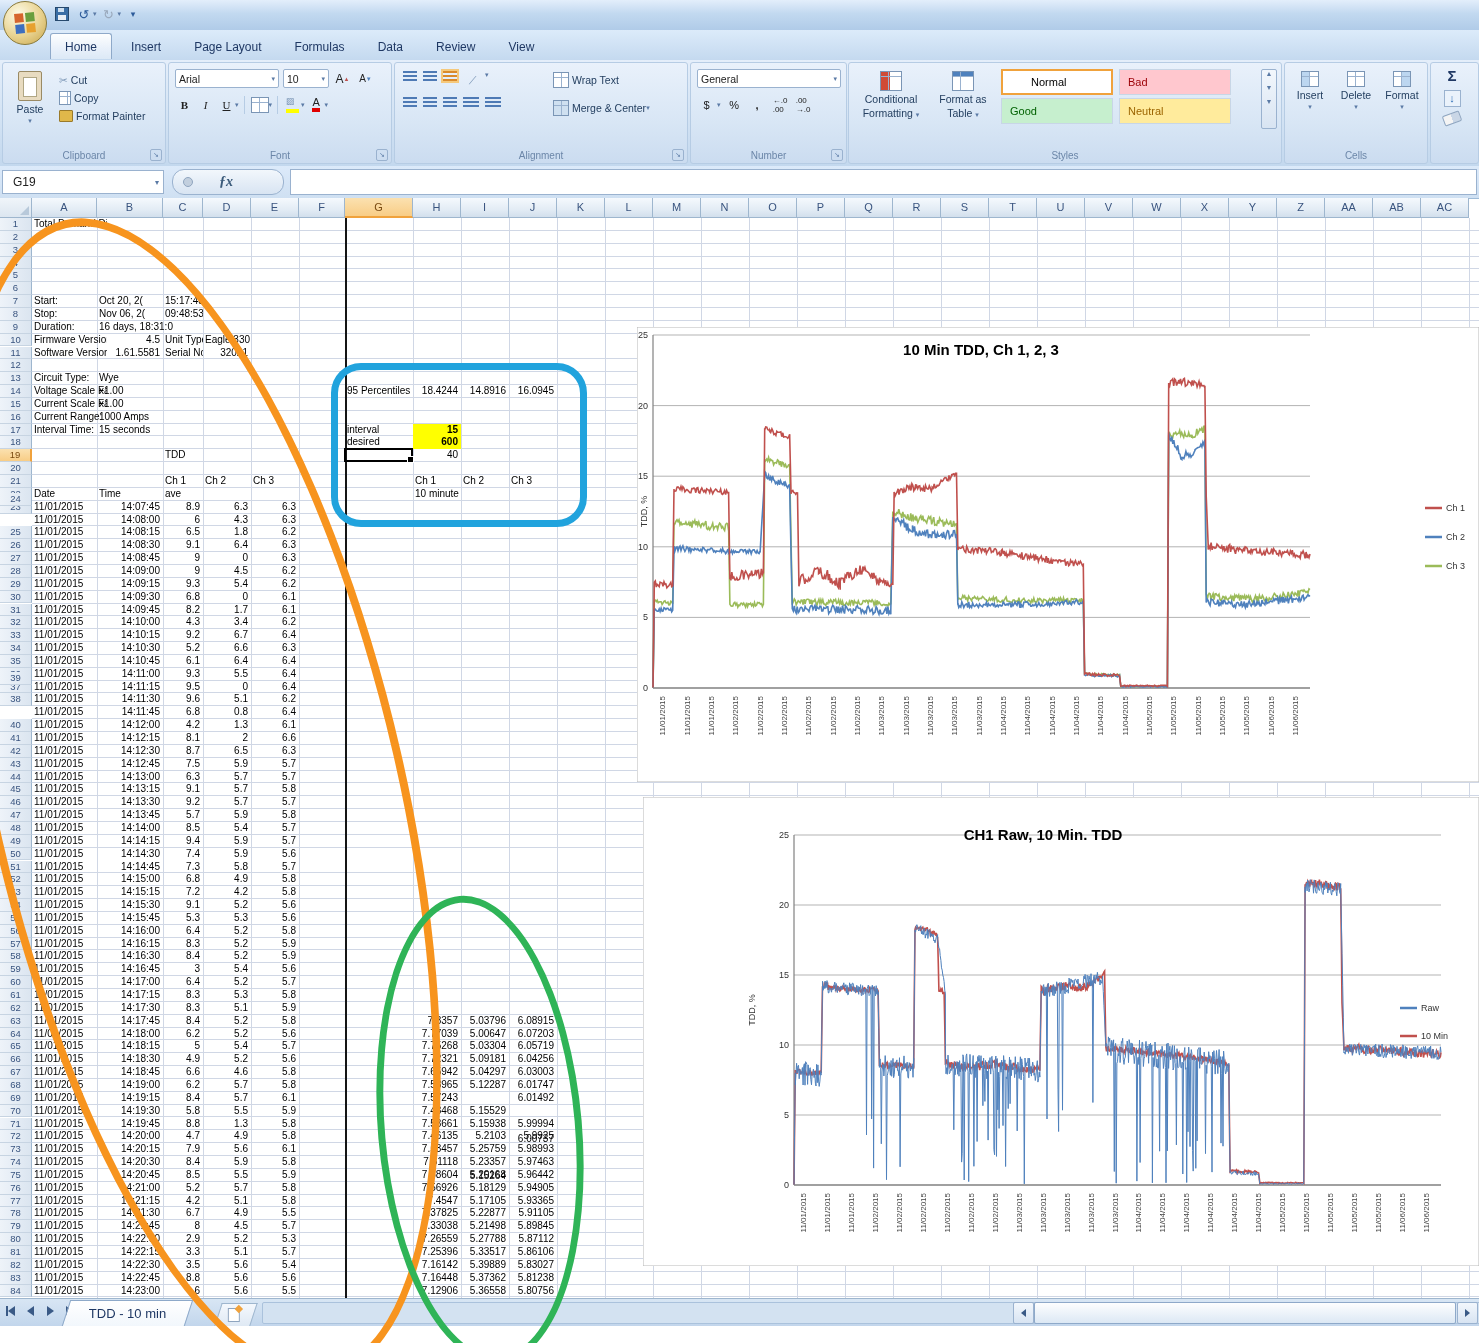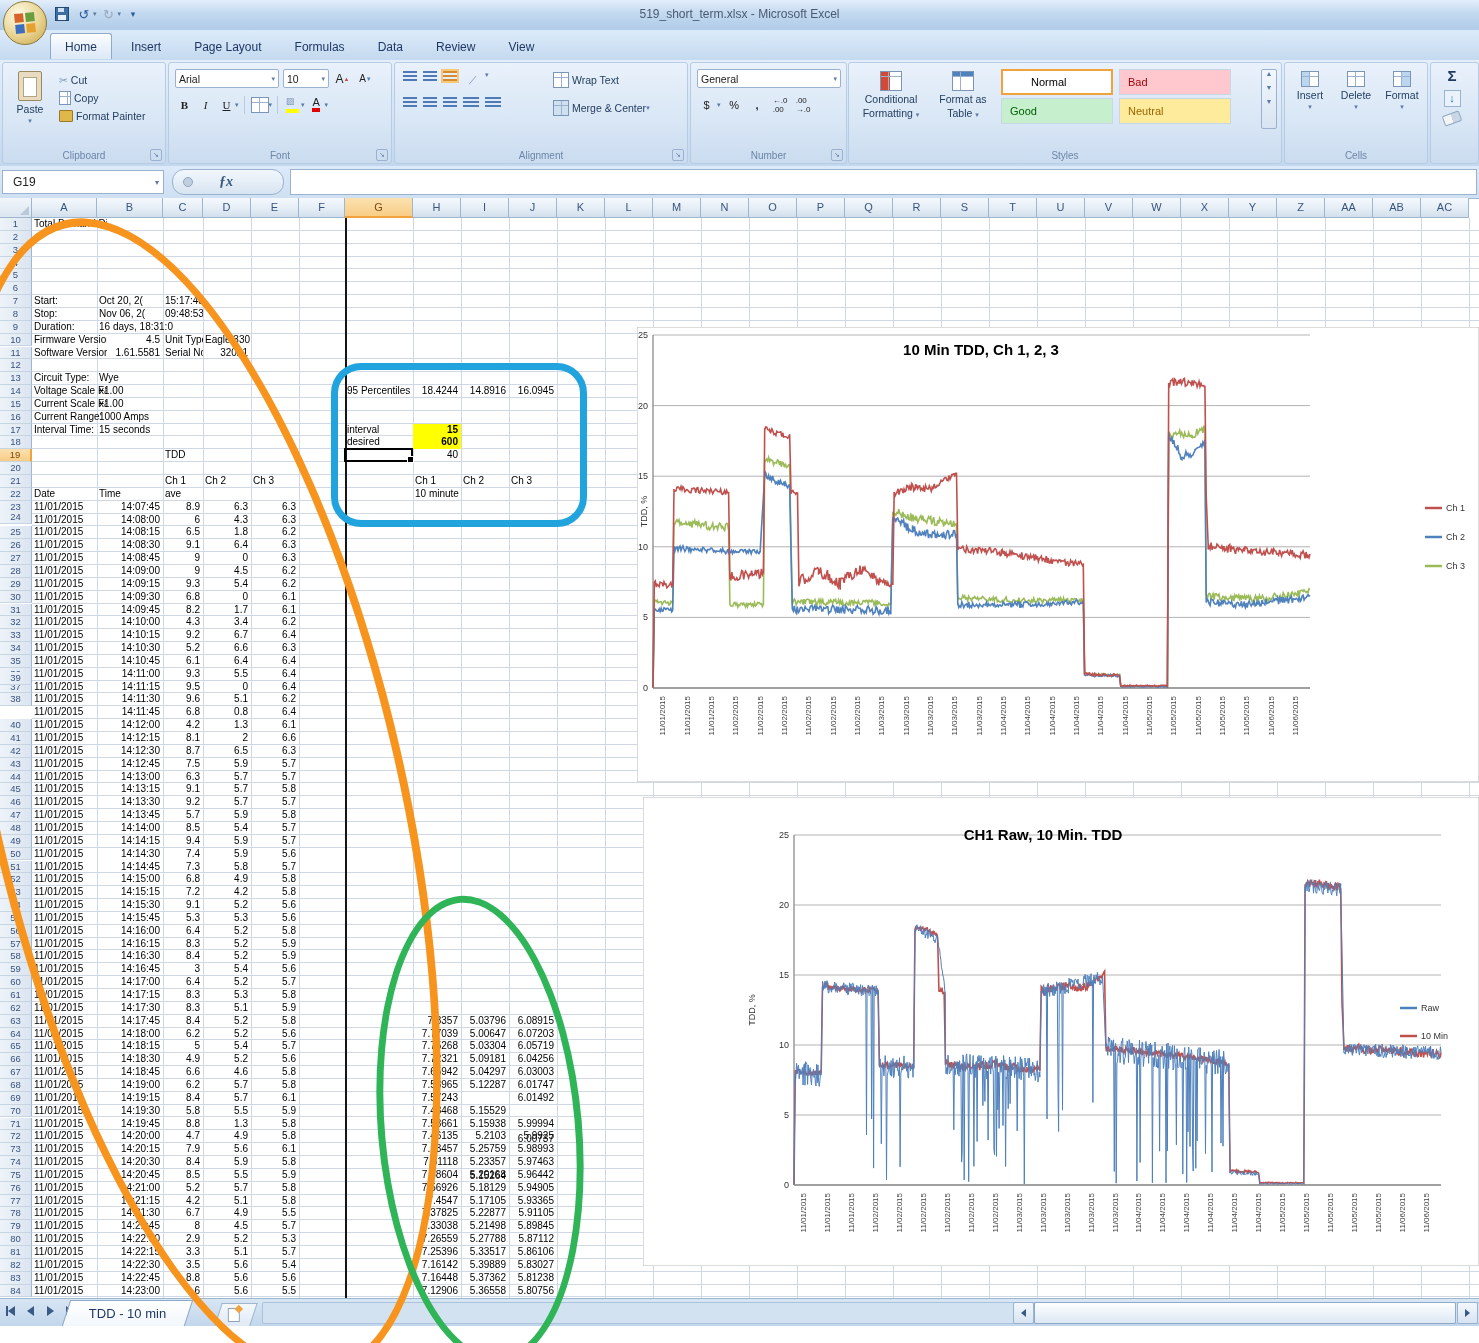--- a/index.html
+++ b/index.html
@@ -107,21 +107,20 @@
     <div class="qat">
       <span class="qbtn">
           <span class="savei"></span>
         </span>
       <span class="qbtn">↺</span>
         <span class="qdrop">▾</span>
       <span class="qbtn dis">↻</span>
         <span class="qdrop">▾</span>
       <span class="qbtn" style="font-size:9px;">▾</span>
     </div>
-    <div class="wtitle">519_short_term.xlsx  -  Microsoft Excel</div>
   </div>
 
   <div id="tabsrow">
     <div id="tabstrip">
       <span class="rtab active">Home</span>
       <span class="rtab">Insert</span>
       <span class="rtab">Page Layout</span>
       <span class="rtab">Formulas</span>
       <span class="rtab">Data</span>
       <span class="rtab">Review</span>
@@ -348,21 +347,21 @@
       <div class="gutter" style="top:385.04999999999995px;height:12.85px;line-height:12.85px;">14</div>
       <div class="gutter" style="top:397.9px;height:12.85px;line-height:12.85px;">15</div>
       <div class="gutter" style="top:410.75px;height:12.85px;line-height:12.85px;">16</div>
       <div class="gutter" style="top:423.6px;height:12.85px;line-height:12.85px;">17</div>
       <div class="gutter" style="top:436.45px;height:12.85px;line-height:12.85px;">18</div>
       <div class="gutter sel" style="top:449.29999999999995px;height:12.85px;line-height:12.85px;">19</div>
       <div class="gutter" style="top:462.15px;height:12.85px;line-height:12.85px;">20</div>
       <div class="gutter" style="top:475px;height:12.85px;line-height:12.85px;">21</div>
       <div class="gutter" style="top:487.84999999999997px;height:12.85px;line-height:12.85px;">22</div>
       <div class="gutter" style="top:500.7px;height:12.85px;line-height:12.85px;">23</div>
-      <div class="gutter" style="top:511px;height:12.85px;line-height:12.85px;">24</div>
+      <div class="gutter" style="top:493px;height:12.85px;line-height:12.85px;">24</div>
       <div class="gutter" style="top:526.4px;height:12.85px;line-height:12.85px;">25</div>
       <div class="gutter" style="top:539.25px;height:12.85px;line-height:12.85px;">26</div>
       <div class="gutter" style="top:552.0999999999999px;height:12.85px;line-height:12.85px;">27</div>
       <div class="gutter" style="top:564.95px;height:12.85px;line-height:12.85px;">28</div>
       <div class="gutter" style="top:577.8px;height:12.85px;line-height:12.85px;">29</div>
       <div class="gutter" style="top:590.65px;height:12.85px;line-height:12.85px;">30</div>
       <div class="gutter" style="top:603.5px;height:12.85px;line-height:12.85px;">31</div>
       <div class="gutter" style="top:616.3499999999999px;height:12.85px;line-height:12.85px;">32</div>
       <div class="gutter" style="top:629.2px;height:12.85px;line-height:12.85px;">33</div>
       <div class="gutter" style="top:642.05px;height:12.85px;line-height:12.85px;">34</div>

